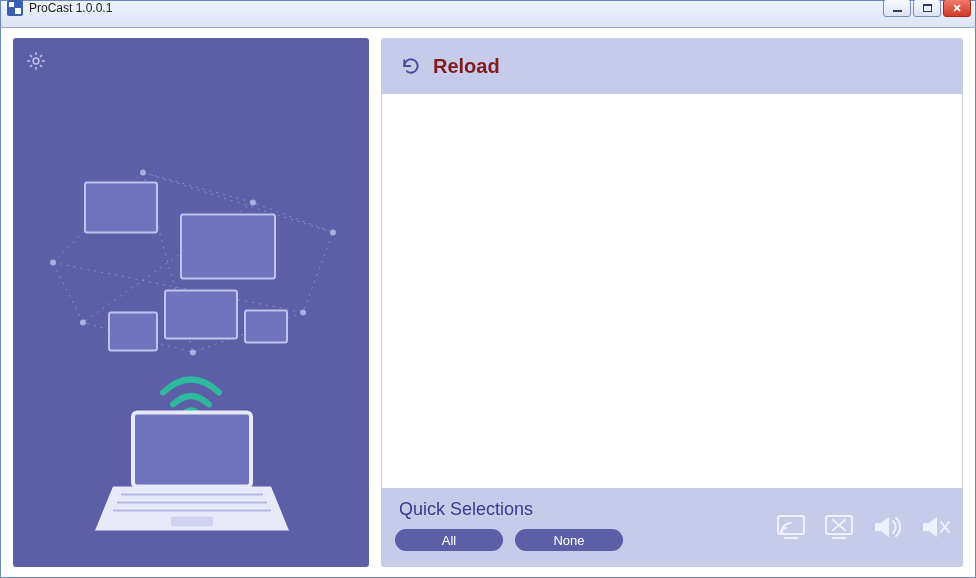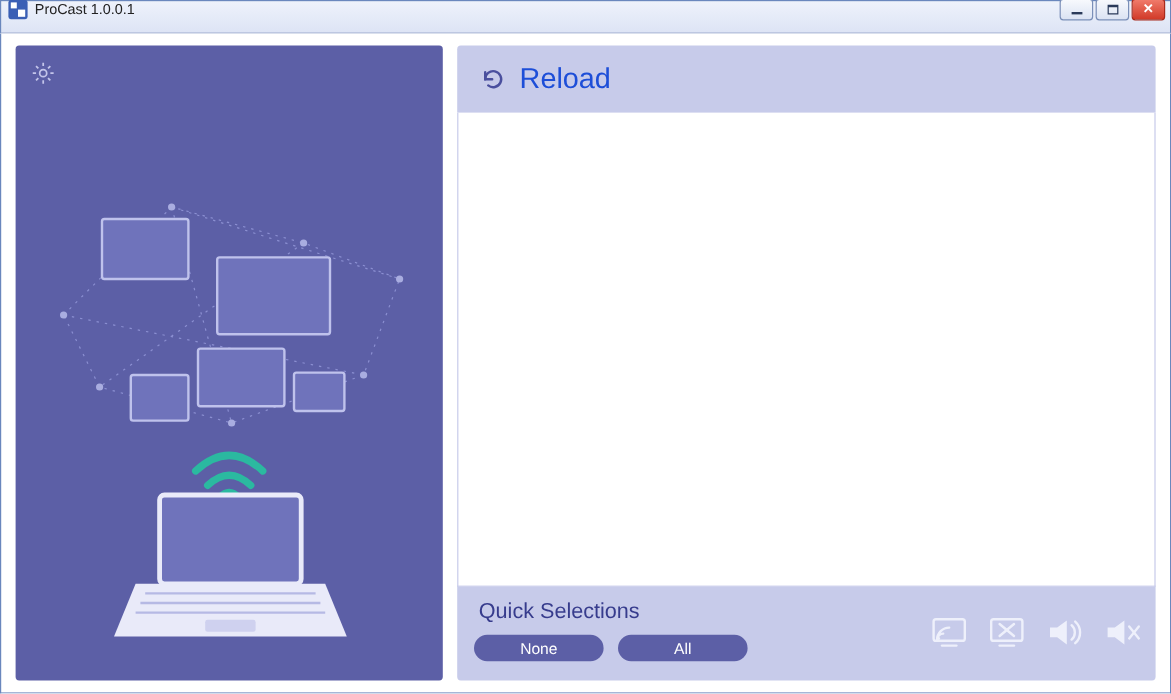--- a/index.html
+++ b/index.html
@@ -94,21 +94,21 @@
   }
   .top-strip {
     height: 56px;
     background: #c7cbea;
     border-radius: 3px 3px 0 0;
     display: flex; align-items: center;
     padding-left: 20px;
     gap: 12px;
   }
   .reload-icon { width: 20px; height: 20px; color: #4a4f9e; }
-  .reload-label { font-size: 24px; font-weight: 400; color: #1d4ed8; }
+  .reload-label { font-size: 20px; font-weight: 700; color: #7f1d1d; }
   .list-area {
     flex: 1 1 auto;
     background: #fff;
     border: 1px solid #c7cbea;
     border-top: none;
   }
   .bottom-strip {
     height: 78px;
     background: #c7cbea;
     border-radius: 0 0 3px 3px;
@@ -226,22 +226,22 @@
       </svg>
       <span class="reload-label">Reload</span>
     </div>
 
     <div class="list-area"></div>
 
     <div class="bottom-strip">
       <div class="qs-label">Quick Selections</div>
 
       <div class="pill-row">
+        <div class="pill">All</div>
         <div class="pill">None</div>
-        <div class="pill">All</div>
       </div>
 
       <div class="icon-row">
 
         <svg viewBox="0 0 32 32" fill="none" stroke="currentColor" stroke-width="2" stroke-linecap="round">
           <rect x="3" y="5" width="26" height="18" rx="2"></rect>
           <line x1="10" y1="27" x2="22" y2="27"></line>
           <path d="M6 22a10 10 0 0 1 10-10"></path>
           <path d="M6 22a5 5 0 0 1 5-5"></path>
           <circle cx="7" cy="21" r="1.4" fill="currentColor" stroke="none"></circle>

